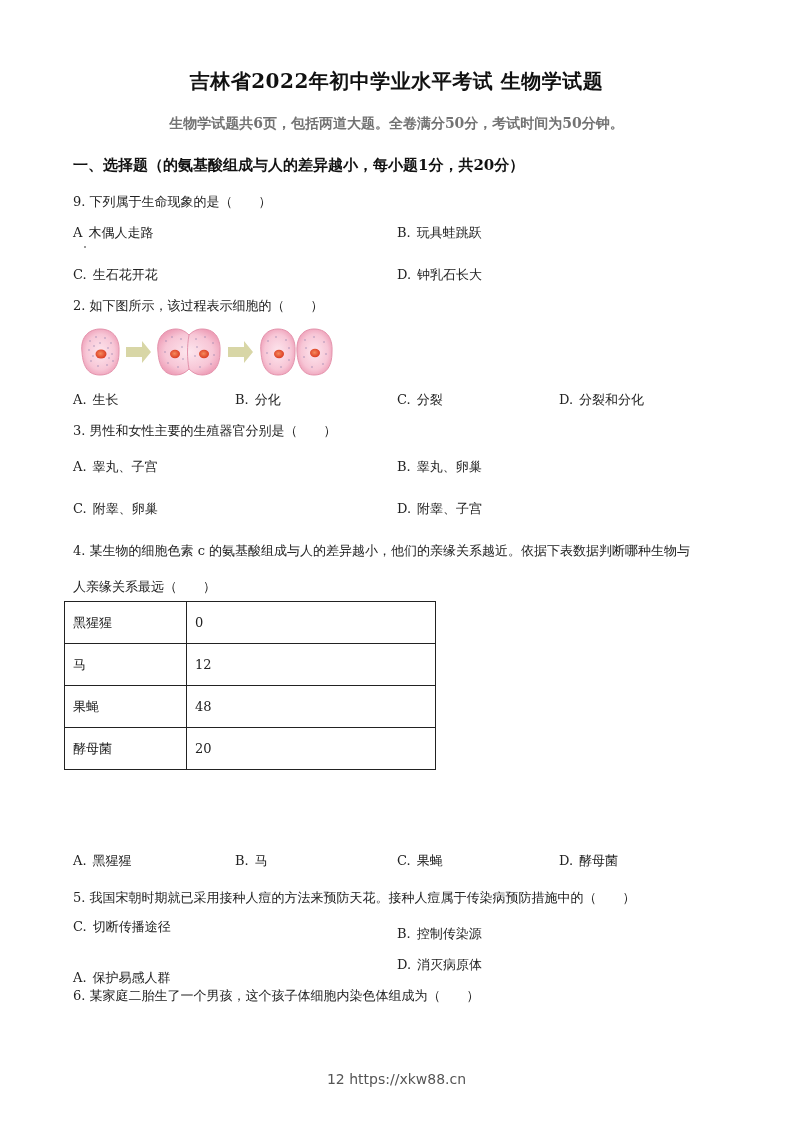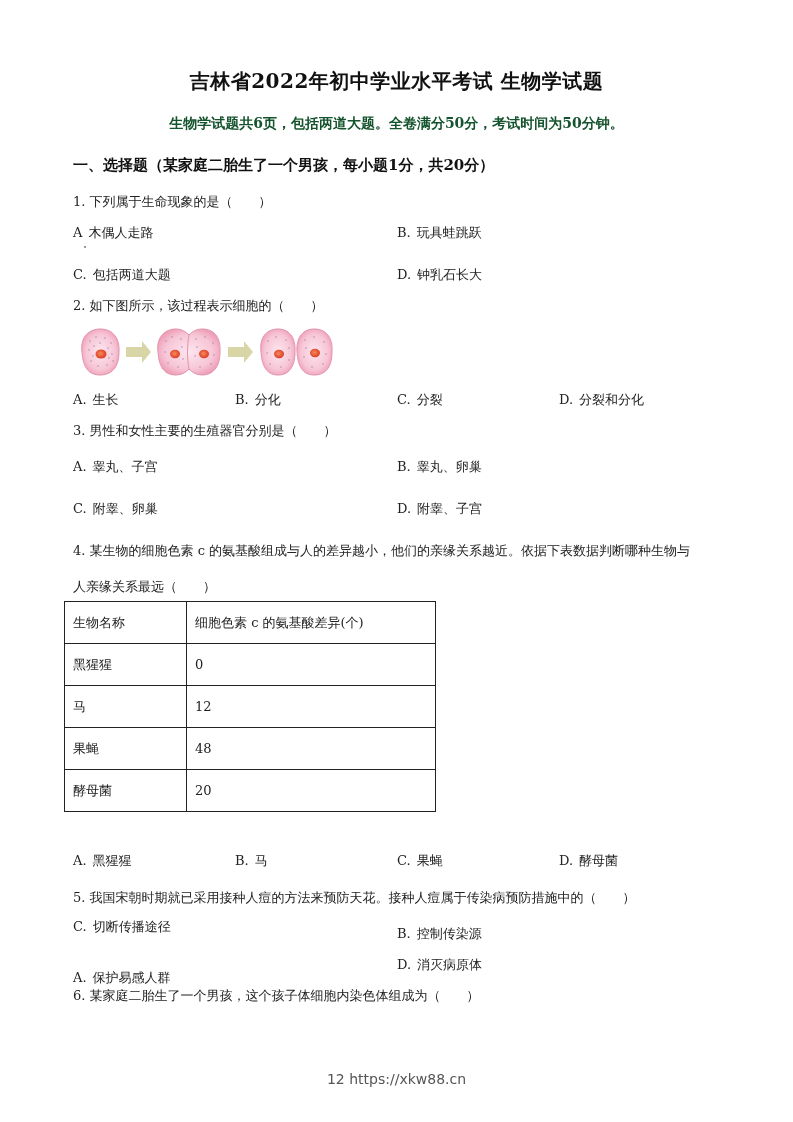--- a/index.html
+++ b/index.html
@@ -16,21 +16,21 @@
       color: #1a1a1a;
     }
     .abs { position: absolute; white-space: nowrap; }
     .title {
       left: 0; width: 793px; text-align: center;
       top: 68px; font-size: 20px; font-weight: bold; color: #111;
       letter-spacing: 0.5px;
     }
     .subtitle {
       left: 0; width: 793px; text-align: center;
-      top: 115px; font-size: 14px; font-weight: bold; color: #14532d;
+      top: 115px; font-size: 14px; font-weight: bold; color: #737373;
     }
     .section {
       left: 73px; top: 156px; font-size: 15px; font-weight: bold; color: #111;
     }
     .q { font-size: 13px; color: #222; }
     .opt { font-size: 13px; color: #222; }
     .opt .lbl { margin-right: 6px; }
     .dot {
       left: 84px; top: 246px; width: 2px; height: 2px; background: #777; border-radius: 50%;
     }
@@ -56,32 +56,32 @@
     }
     .cells-figure {
       position: absolute; left: 78px; top: 326px; width: 265px; height: 52px;
     }
   </style>
 </head>
 <body>
 
 <div class="abs title">吉林省2022年初中学业水平考试 生物学试题</div>
 <div class="abs subtitle">生物学试题共6页，包括两道大题。全卷满分50分，考试时间为50分钟。</div>
-<div class="abs section">一、选择题（某家庭二胎生了一个男孩，每小题1分，共20分）</div>
-
-<div class="abs q" style="left:73px; top:193px;">1. 下列属于生命现象的是（　　）</div>
+<div class="abs section">一、选择题（的氨基酸组成与人的差异越小，每小题1分，共20分）</div>
+
+<div class="abs q" style="left:73px; top:193px;">9. 下列属于生命现象的是（　　）</div>
 <div class="abs opt" style="left:73px; top:224px;">
   <span class="lbl">A</span><span>木偶人走路</span>
 </div>
 <div class="abs dot"></div>
 <div class="abs opt" style="left:397px; top:224px;text-align:center;">
   <span class="lbl">B.</span><span>玩具蛙跳跃</span>
 </div>
 <div class="abs opt" style="left:73px; top:266px;">
-  <span class="lbl">C.</span><span>包括两道大题</span>
+  <span class="lbl">C.</span><span>生石花开花</span>
 </div>
 <div class="abs opt" style="left:397px; top:266px;">
   <span class="lbl">D.</span><span>钟乳石长大</span>
 </div>
 
 <div class="abs q" style="left:73px; top:297px;">2. 如下图所示，该过程表示细胞的（　　）</div>
 
 <div class="cells-figure">
   <svg width="265" height="52" viewBox="0 0 265 52" xmlns="http://www.w3.org/2000/svg">
     <defs>
@@ -199,24 +199,20 @@
 </div>
 <div class="abs opt" style="left:397px; top:500px;">
   <span class="lbl">D.</span><span>附睾、子宫</span>
 </div>
 
 <div class="abs q" style="left:73px; top:542px;">4. 某生物的细胞色素 c 的氨基酸组成与人的差异越小，他们的亲缘关系越近。依据下表数据判断哪种生物与</div>
 <div class="abs q" style="left:73px; top:578px;">人亲缘关系最远（　　）</div>
 
 <table class="data-table">
   <tbody>
-      <tr>
-    <td class="c1">生物名称</td>
-    <td>细胞色素 c  的氨基酸差异(个)</td>
-  </tr>
   <tr>
     <td class="c1">黑猩猩</td>
     <td>0</td>
   </tr>
   <tr>
     <td class="c1">马</td>
     <td>12</td>
   </tr>
   <tr>
     <td class="c1">果蝇</td>

